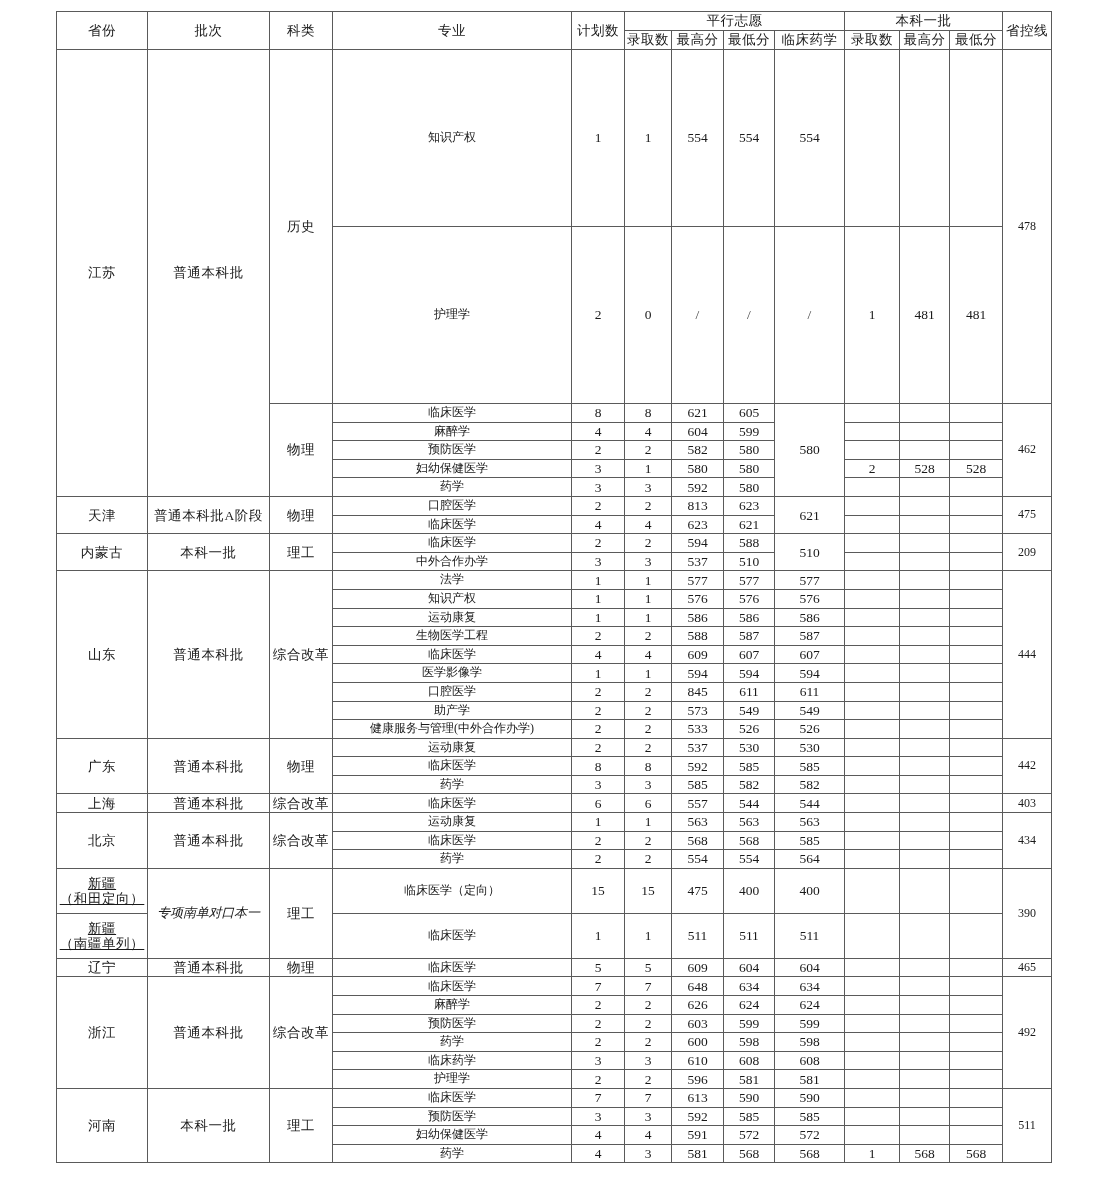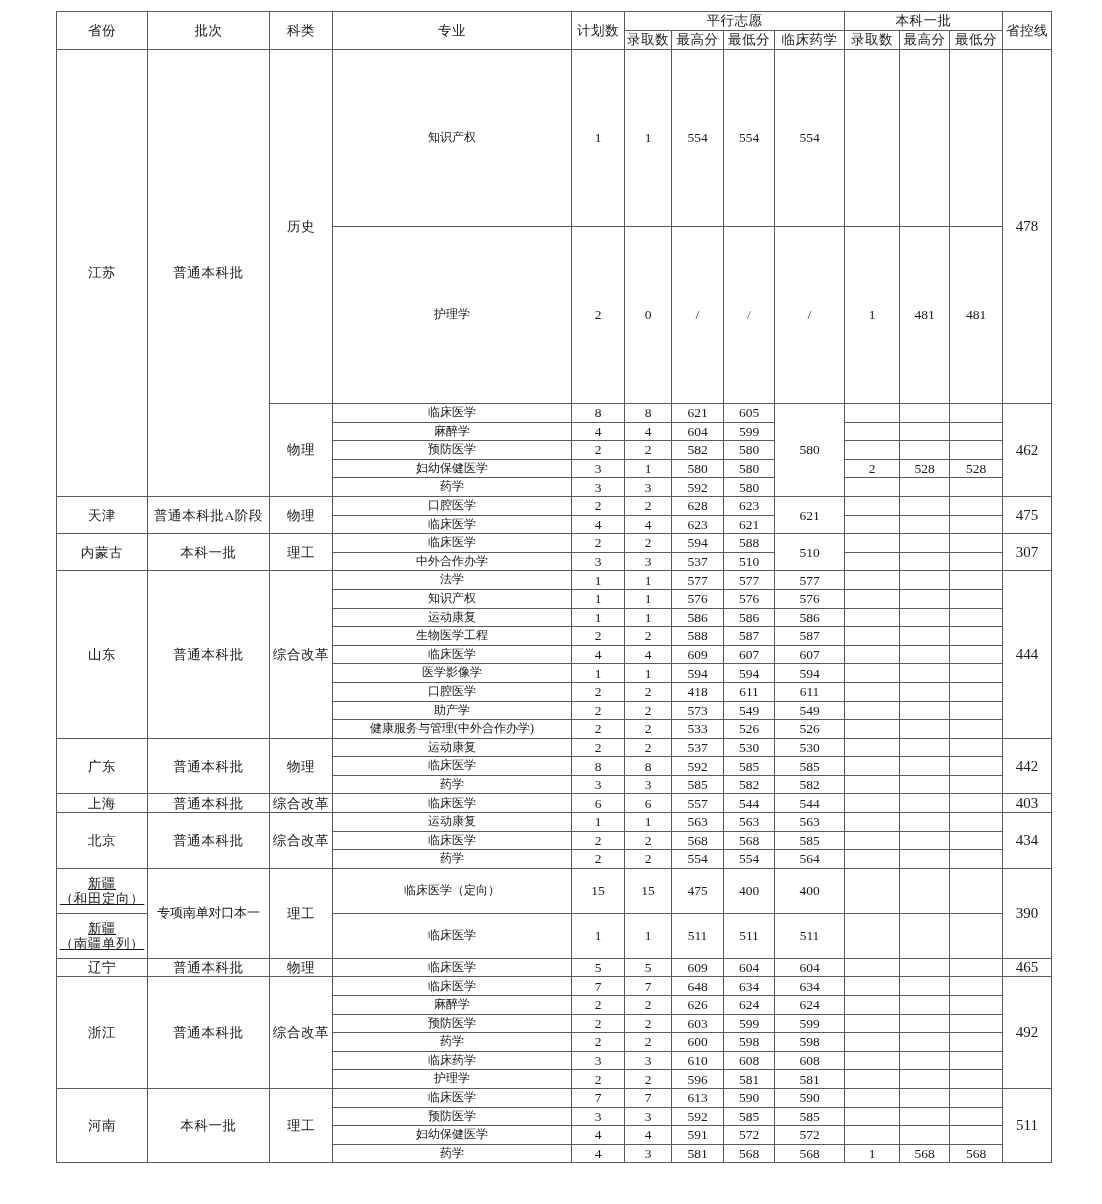--- a/index.html
+++ b/index.html
@@ -46,21 +46,21 @@
   td.major {
     text-align: left;
     padding-left: 5px;
     font-size: 12px;
   }
   td.prov, td.batch, td.sub {
     font-size: 13.5px;
     letter-spacing: 0.6px;
   }
   td.ctrl {
-    font-size: 15px;
+    font-size: 12px;
   }
   td.num {
     font-size: 13.5px;
     font-family: "Liberation Serif", "DejaVu Serif", serif;
   }
   td.slash {
     font-size: 13.5px;
     color: #444;
   }
   td.tall { height: 176px; }
@@ -73,20 +73,21 @@
     letter-spacing: 0px;
     text-decoration: underline;
   }
   .clip {
     display: block;
     overflow: hidden;
     text-overflow: clip;
     white-space: nowrap;
     font-size: 13px;
     letter-spacing: -0.2px;
+    font-style: italic;
   }
   .hdr-top { height: 19px; }
   .hdr-bot { height: 19px; }
 </style>
 </head>
 <body>
 
 <div id="sheet">
 <table class="adm">
   <colgroup>
@@ -208,21 +209,21 @@
       <td class="num"></td>
     </tr>
 
     <tr>
       <td rowspan="2" class="prov">天津</td>
       <td rowspan="2" class="batch">普通本科批A阶段</td>
       <td rowspan="2" class="sub">物理</td>
       <td class="major std">口腔医学</td>
       <td class="num">2</td>
       <td class="num">2</td>
-      <td class="num">628</td>
+      <td class="num">813</td>
       <td class="num">623</td>
       <td rowspan="2" class="num">621</td>
       <td class="num"></td>
       <td class="num"></td>
       <td class="num"></td>
       <td rowspan="2" class="ctrl">475</td>
     </tr>
     <tr>
       <td class="major std">临床医学</td>
       <td class="num">4</td>
@@ -240,21 +241,21 @@
       <td rowspan="2" class="sub">理工</td>
       <td class="major std">临床医学</td>
       <td class="num">2</td>
       <td class="num">2</td>
       <td class="num">594</td>
       <td class="num">588</td>
       <td rowspan="2" class="num">510</td>
       <td class="num"></td>
       <td class="num"></td>
       <td class="num"></td>
-      <td rowspan="2" class="ctrl">307</td>
+      <td rowspan="2" class="ctrl">209</td>
     </tr>
     <tr>
       <td class="major std">中外合作办学</td>
       <td class="num">3</td>
       <td class="num">3</td>
       <td class="num">537</td>
       <td class="num">510</td>
       <td class="num"></td>
       <td class="num"></td>
       <td class="num"></td>
@@ -327,21 +328,21 @@
       <td class="num">594</td>
       <td class="num">594</td>
       <td class="num"></td>
       <td class="num"></td>
       <td class="num"></td>
     </tr>
     <tr>
       <td class="major std">口腔医学</td>
       <td class="num">2</td>
       <td class="num">2</td>
-      <td class="num">418</td>
+      <td class="num">845</td>
       <td class="num">611</td>
       <td class="num">611</td>
       <td class="num"></td>
       <td class="num"></td>
       <td class="num"></td>
     </tr>
     <tr>
       <td class="major std">助产学</td>
       <td class="num">2</td>
       <td class="num">2</td>

